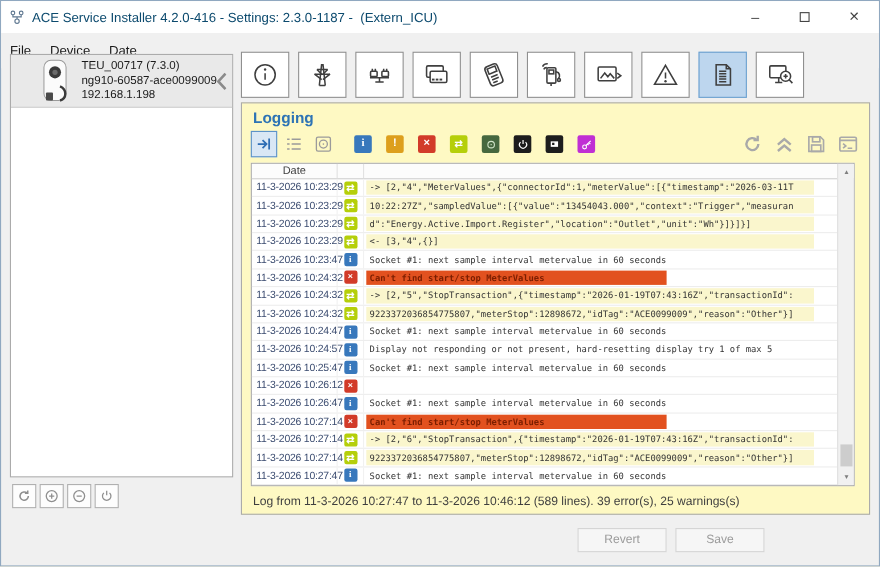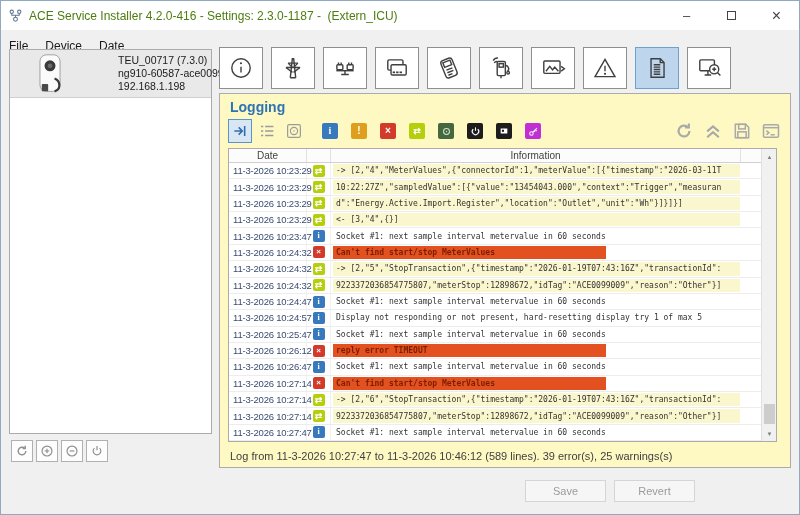--- a/index.html
+++ b/index.html
@@ -3,36 +3,36 @@
 <meta charset="utf-8">
 <style>
   * { margin:0; padding:0; box-sizing:border-box; }
   html,body { background:#d8d8d8; font-family:"Liberation Sans", sans-serif; }
   #window { position:relative; width:800px; height:515px; background:#f0f0f0;
             border:1px solid #90a8c0; overflow:hidden; }
 
   
   .titlebar { position:absolute; left:0; top:0; width:100%; height:29px; background:#ffffff;
               display:flex; align-items:center; padding-left:7px; }
-  .titlebar .app-title { font-size:12px; color:#4d7c0f; margin-left:6px; white-space:pre; }
+  .titlebar .app-title { font-size:12px; color:#0c4a6e; margin-left:6px; white-space:pre; }
   .win-controls { position:absolute; right:0; top:0; height:29px; display:flex; }
   .win-btn { width:45px; height:29px; display:flex; align-items:center; justify-content:center;
              color:#444; font-size:13px; cursor:default; }
   .maxbox { width:9px; height:9px; border:1px solid #444; display:inline-block; }
 
   
   .menubar { position:absolute; left:0; top:29px; width:100%; height:32px; display:flex;
              align-items:center; padding-left:8px; background:#f0f0f0; }
   .menu-item { font-size:12px; color:#1a1a1a; padding:0 9px 0 0; margin-right:8px; }
 
   
   .left-panel { position:absolute; left:8px; top:48px; width:203px; height:385px;
                 background:#fff; border:1px solid #ababab; }
   .device-item { height:48px; background:#e9e9e9; border-bottom:1px solid #cfcfcf;
-                 display:flex; align-items:center; padding:2px 6px 2px 26px;gap:44px; }
+                 display:flex; align-items:center; padding:2px 6px 2px 26px; }
   .device-text { margin-left:10px; flex:1; }
   .device-text div { font-size:10.5px; line-height:13px; color:#1a1a1a; white-space:nowrap; }
   .device-chevron { margin-right:2px; }
 
   .left-buttons { position:absolute; left:10px; top:439px; display:flex; gap:3px; }
   .sq-btn { width:22px; height:22px; background:#fdfdfd; border:1px solid #b0b0b0;
             display:flex; align-items:center; justify-content:center; }
 
   .alfen-box { position:absolute; left:8px; top:466px; width:203px; height:33px;
                background:#fff; border:1px solid #ababab; display:flex;
@@ -380,21 +380,20 @@
               <path d="M6.5 11.5 l3 2.5 -3 2.5 M11.5 16.5 h5"></path>
             </svg>
           </span>
         </span>
       </div>
 
     <div class="log-table">
       <div class="thead">
         <div class="th col-date">Date</div>
         <div class="th col-icon"></div>
-        <div class="th col-info">Information</div>
         <div class="th col-fill"></div>
       </div>
       <div class="tbody" id="log-body">
           <div class="tr">
      <div class="td-date">11-3-2026 10:23:29</div>
      <div class="td-icon">
               <span class="log-ic" style="background:#b5cf0a">
                 <span class="glyph" style="font-size:9px;">⇄</span>
               </span>
             </div>
@@ -511,23 +510,20 @@
      <div class="td-info">
               <span class="msgtext hl-none">Socket #1: next sample interval metervalue in 60 seconds</span>
             </div>
    </div>
           <div class="tr">
      <div class="td-date">11-3-2026 10:26:12</div>
      <div class="td-icon">
               <span class="log-ic" style="background:#d23b29">
                 <span class="glyph">×</span>
               </span>
-            </div>
-     <div class="td-info">
-              <span class="msgtext hl-red">reply error TIMEOUT</span>
             </div>
    </div>
           <div class="tr">
      <div class="td-date">11-3-2026 10:26:47</div>
      <div class="td-icon">
               <span class="log-ic" style="background:#3878bc">
                 <span class="glyph" style="font-family:'Liberation Serif',serif;">i</span>
               </span>
             </div>
      <div class="td-info">
@@ -583,18 +579,18 @@
         <span class="vs-arrow" style="top:0;">▲</span>
         <div class="vs-thumb"></div>
         <span class="vs-arrow" style="bottom:0;">▼</span>
       </div>
     </div>
 
     <div class="status-line">Log from 11-3-2026 10:27:47 to 11-3-2026 10:46:12 (589 lines). 39 error(s), 25 warnings(s)</div>
   </div>
 
   <div class="footer">
+    <span class="btn disabled">Revert</span>
     <span class="btn disabled">Save</span>
-    <span class="btn disabled">Revert</span>
     <span class="btn default">Exit</span>
   </div>
 
 </div>
 
 </body></html>

